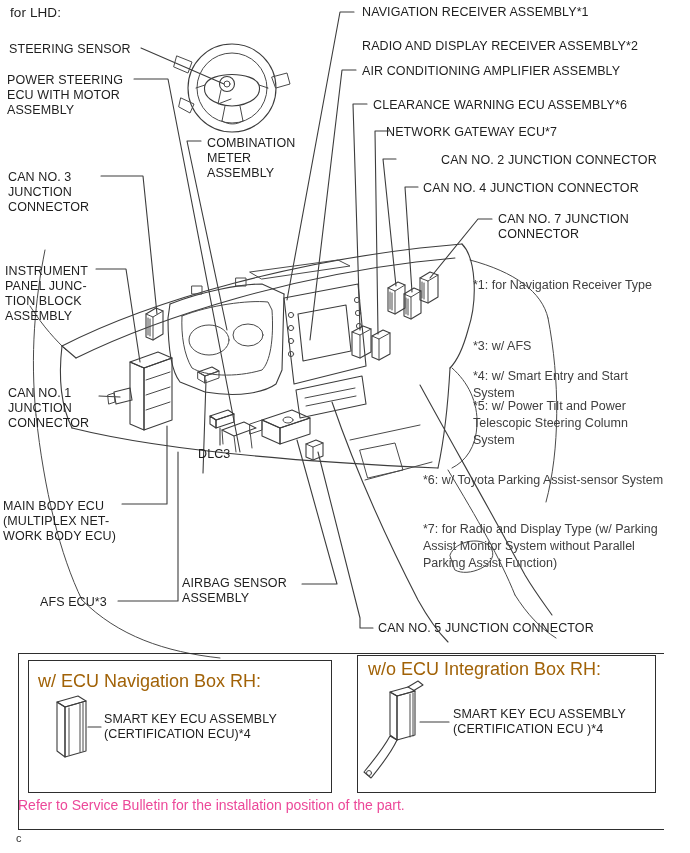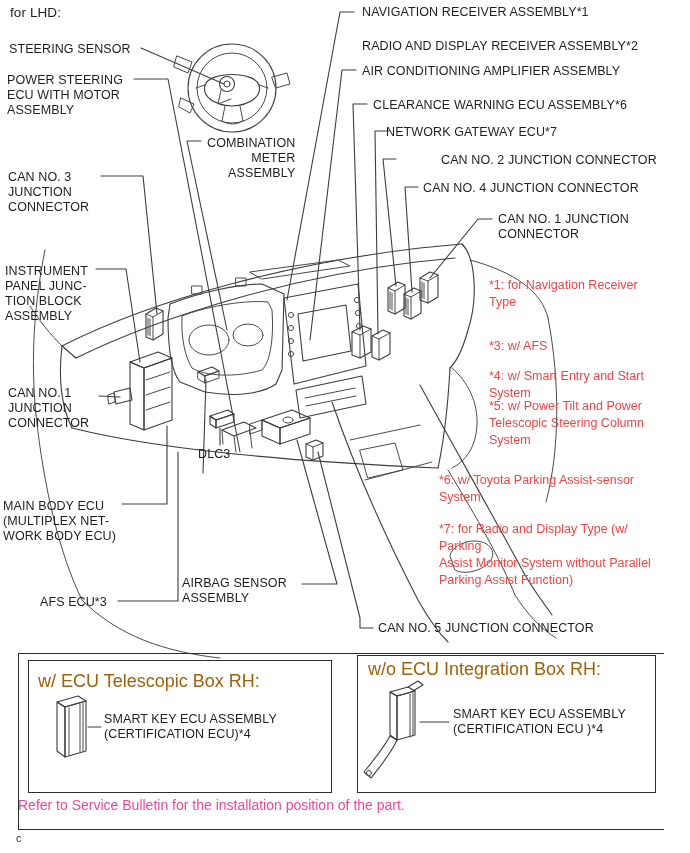--- a/index.html
+++ b/index.html
@@ -5,21 +5,21 @@
   html,body{margin:0;padding:0;background:#ffffff;}
   .page{
     position:relative;width:664px;height:853px;background:#ffffff;overflow:hidden;
     font-family:"Liberation Sans","DejaVu Sans",sans-serif;color:#1e1e1e;
   }
   .lbl{
     position:absolute;font-size:12.5px;line-height:15px;white-space:pre-line;
     color:#1e1e1e;letter-spacing:0.1px;
   }
   .fn{
-    position:absolute;font-size:12.5px;line-height:17px;white-space:pre-line;color:#ef4444;padding-left:16px;
+    position:absolute;font-size:12.5px;line-height:17px;white-space:pre-line;color:#404040;
   }
   .small-title{position:absolute;font-size:18px;line-height:15px;color:#a16207;}
   #for-lhd{font-size:13.5px;}
   .artsvg{position:absolute;left:0;top:0;width:690px;height:853px;}
   .artsvg *{vector-effect:non-scaling-stroke;}
   .ln{stroke:#3d3d3d;stroke-width:1.1;fill:none;stroke-linecap:round;stroke-linejoin:round;}
   .lnthin{stroke:#4a4a4a;stroke-width:1;fill:none;stroke-linecap:round;stroke-linejoin:round;}
   .box{position:absolute;border:1.6px solid #2e2e2e;background:transparent;}
   .caption{position:absolute;font-size:14px;text-align:left;color:#ec4899;}
   .corner{position:absolute;font-size:11px;color:#333;}
@@ -207,21 +207,21 @@
 
   <div id="for-lhd" class="lbl" style="left:10px;top:5px;">for LHD:</div>
 
   <div class="lbl" style="left:9px;top:42px;">STEERING SENSOR</div>
   <div class="lbl" style="left:7px;top:73px;">POWER STEERING
 ECU WITH MOTOR
 ASSEMBLY</div>
   <div class="lbl" style="left:8px;top:170px;">CAN NO. 3
 JUNCTION
 CONNECTOR</div>
-  <div class="lbl" style="left:207px;top:136px;text-align:right;">COMBINATION
+  <div class="lbl" style="left:207px;top:136px;">COMBINATION
 METER
 ASSEMBLY</div>
   <div class="lbl" style="left:5px;top:264px;">INSTRUMENT
 PANEL JUNC-
 TION BLOCK
 ASSEMBLY</div>
   <div class="lbl" style="left:8px;top:386px;">CAN NO. 1
 JUNCTION
 CONNECTOR</div>
   <div class="lbl" style="left:198px;top:447px;">DLC3</div>
@@ -232,39 +232,39 @@
   <div class="lbl" style="left:182px;top:576px;">AIRBAG SENSOR
 ASSEMBLY</div>
 
   <div class="lbl" style="left:362px;top:5px;">NAVIGATION RECEIVER ASSEMBLY*1</div>
   <div class="lbl" style="left:362px;top:39px;">RADIO AND DISPLAY RECEIVER ASSEMBLY*2</div>
   <div class="lbl" style="left:362px;top:64px;">AIR CONDITIONING AMPLIFIER ASSEMBLY</div>
   <div class="lbl" style="left:373px;top:98px;">CLEARANCE WARNING ECU ASSEMBLY*6</div>
   <div class="lbl" style="left:386px;top:125px;">NETWORK GATEWAY ECU*7</div>
   <div class="lbl" style="left:401px;top:153px;margin-left:40px;">CAN NO. 2 JUNCTION CONNECTOR</div>
   <div class="lbl" style="left:423px;top:181px;">CAN NO. 4 JUNCTION CONNECTOR</div>
-  <div class="lbl" style="left:498px;top:212px;">CAN NO. 1 JUNCTION
+  <div class="lbl" style="left:498px;top:212px;">CAN NO. 7 JUNCTION
 CONNECTOR</div>
   <div class="lbl" style="left:378px;top:621px;">CAN NO. 5 JUNCTION CONNECTOR</div>
 
   <div class="fn" style="left:473px;top:277px;">*1: for Navigation Receiver Type</div>
   <div class="fn" style="left:473px;top:338px;">*3: w/ AFS</div>
   <div class="fn" style="left:473px;top:368px;">*4: w/ Smart Entry and Start System</div>
   <div class="fn" style="left:473px;top:398px;">*5: w/ Power Tilt and Power
 Telescopic Steering Column System</div>
   <div class="fn" style="left:423px;top:472px;">*6: w/ Toyota Parking Assist-sensor System</div>
   <div class="fn" style="left:423px;top:521px;">*7: for Radio and Display Type (w/ Parking
 Assist Monitor System without Parallel
 Parking Assist Function)</div>
 
   <div class="box" style="left:18px;top:653px;width:651px;height:175px;"></div>
   <div class="box" style="left:28px;top:660px;width:302px;height:131px;"></div>
   <div class="box" style="left:357px;top:655px;width:297px;height:136px;"></div>
 
-  <div class="small-title" style="left:38px;top:674px;">w/ ECU Telescopic Box RH:</div>
+  <div class="small-title" style="left:38px;top:674px;">w/ ECU Navigation Box RH:</div>
   <div class="small-title" style="left:368px;top:662px;">w/o ECU Integration Box RH:</div>
 
   <div class="lbl" style="left:104px;top:712px;">SMART KEY ECU ASSEMBLY
 (CERTIFICATION ECU)*4</div>
   <div class="lbl" style="left:453px;top:707px;">SMART KEY ECU ASSEMBLY
 (CERTIFICATION ECU )*4</div>
 
   <div class="caption" style="left:18px;top:797px;width:651px;">Refer to Service Bulletin for the installation position of the part.</div>
 
   <div class="corner" style="left:16px;top:832px;">c</div>

